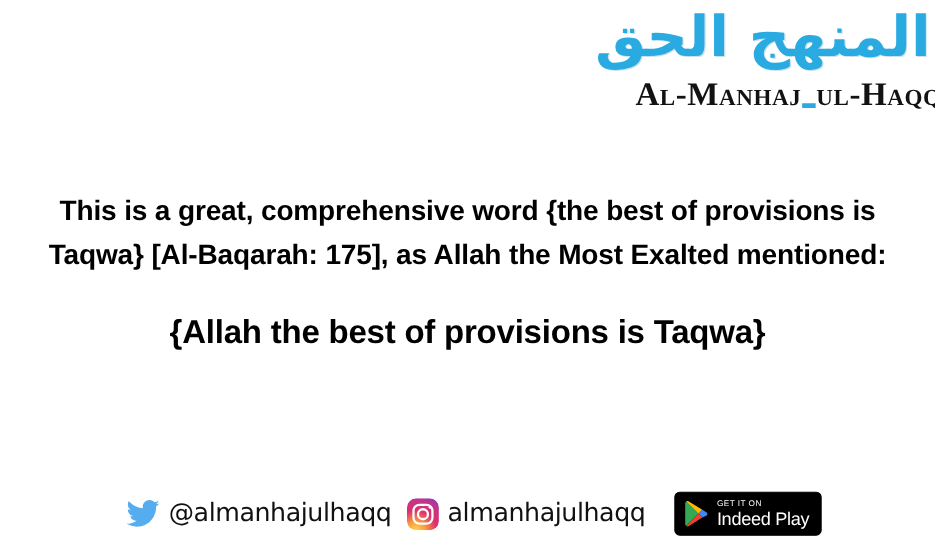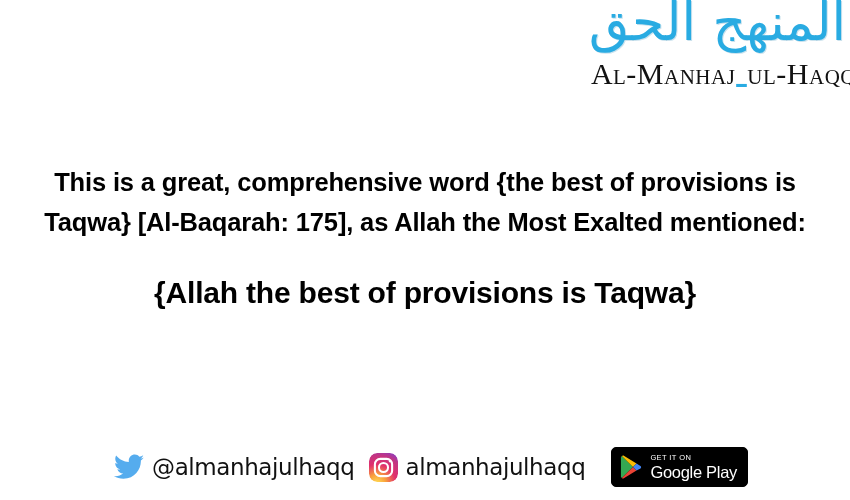--- a/index.html
+++ b/index.html
@@ -11,25 +11,26 @@
     height: 500px;
     background: #ffffff;
     font-family: "Liberation Sans", sans-serif;
     overflow: hidden;
     position: relative;
   }
 
   
   .brand {
     position: absolute;
-    top: 0;
+    top: 12px;
     right: 0;
     width: 340px;
     height: 110px;
     overflow: hidden;
+    font-weight: bold;
   }
   .brand-arabic {
     position: absolute;
     top: -4px;
     right: 4px;
     color: #29ABE2;
     font-family: "DejaVu Sans", sans-serif;
     font-size: 52px;
     line-height: 1;
     direction: rtl;
@@ -65,21 +66,21 @@
     right: 0;
     top: 160px;
     text-align: center;
     color: #000000;
   }
   .para {
     font-size: 25.5px;
     font-weight: 600;
     line-height: 1.58;
     letter-spacing: -.15px;
-    margin: 2px auto;
+    margin: 12px auto;
     width: 800px;
   }
   .para .line { display: block; }
   .quote {
     font-size: 30px;
     font-weight: 700;
     letter-spacing: -.2px;
     margin: 32px auto 0;
     width: 820px;
     line-height: 1.2;
@@ -209,19 +210,19 @@
       <span>
         <svg class="gp-icon" viewBox="0 0 24 26" aria-hidden="true">
           <path fill="#34A853" d="M2 1l12.2 12L2 25c-.6-.3-1-1-1-1.8V2.8C1 2 1.4 1.3 2 1z"></path>
           <path fill="#FBBC04" d="M2 1l12.2 12L18 9.2 4.2.6C3.4.1 2.6.5 2 1z"></path>
           <path fill="#EA4335" d="M2 25l12.2-12L18 16.8 4.2 25.4c-.8.5-1.6.1-2.2-.4z"></path>
           <path fill="#4285F4" d="M18 9.2l4.3 2.7c1 .6 1 2.2 0 2.8L18 16.8 14.2 13 18 9.2z"></path>
         </svg>
       </span>
       <span class="badge-txt">
         <span class="badge-sm">GET IT ON</span>
-        <span class="badge-lg">Google Play</span>
+        <span class="badge-lg">Indeed Play</span>
       </span>
     </div>
 
 
   </div>
 </div>
 
 </body></html>

